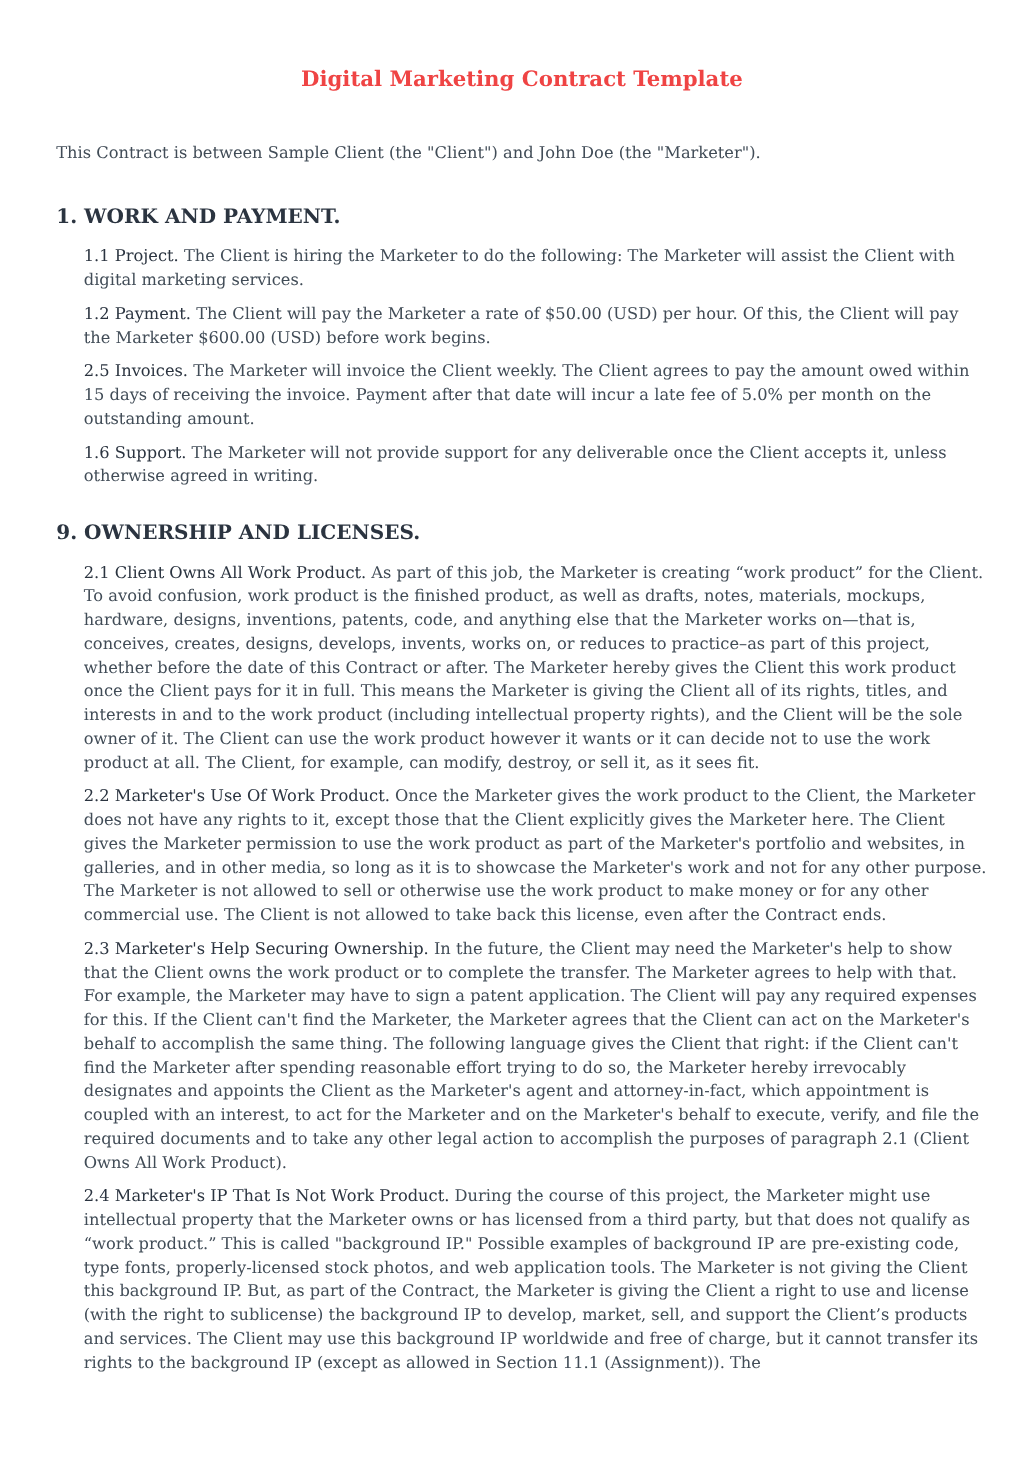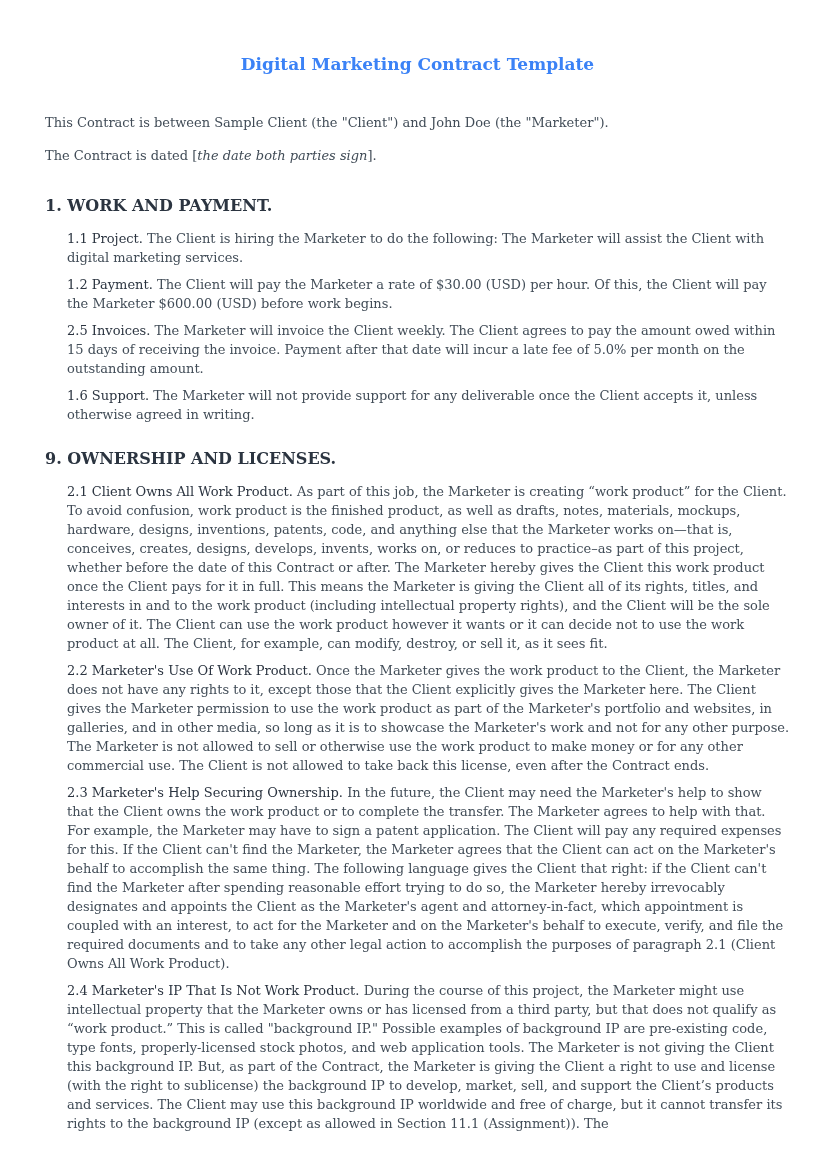--- a/index.html
+++ b/index.html
@@ -18,21 +18,21 @@
     flex-direction: column;
     font-family: "DejaVu Serif", "Liberation Serif", serif;
     font-size: 13px;
     line-height: 19px;
     color: #414c57;
   }
   .doc-title {
     font-size: 17px;
     line-height: 21px;
     font-weight: bold;
-    color: #3b82f6;
+    color: #ef4444;
     text-align: center;
     margin: 0 0 38px 0;
   }
   p.top-para {
     margin: 0 0 14px 0;
   }
   h2.section-heading {
     font-size: 16px;
     line-height: 19px;
     font-weight: bold;
@@ -52,28 +52,27 @@
 </style>
 </head>
 <body>
 
 <div class="doc">
 
   <h1 class="doc-title">Digital Marketing Contract Template</h1>
 
   <p class="top-para">This Contract is between Sample Client (the "Client") and John Doe (the "Marketer").</p>
 
-  <p class="top-para"><span>The Contract is dated [</span><span class="italic-seg">the date both parties sign</span><span>].</span></p>
 
   <h2 class="section-heading">1. WORK AND PAYMENT.</h2>
 
   <p class="clause"><strong class="clause-label">1.1 Project.</strong> <span>The Client is hiring the Marketer to do the following: The Marketer will assist the Client with digital marketing services.</span></p>
 
 
-  <p class="clause"><strong class="clause-label">1.2 Payment.</strong> <span>The Client will pay the Marketer a rate of $30.00 (USD) per hour. Of this, the Client will pay the Marketer $600.00 (USD) before work begins.</span></p>
+  <p class="clause"><strong class="clause-label">1.2 Payment.</strong> <span>The Client will pay the Marketer a rate of $50.00 (USD) per hour. Of this, the Client will pay the Marketer $600.00 (USD) before work begins.</span></p>
 
 
   <p class="clause"><strong class="clause-label">2.5 Invoices.</strong> <span>The Marketer will invoice the Client weekly. The Client agrees to pay the amount owed within 15 days of receiving the invoice. Payment after that date will incur a late fee of 5.0% per month on the outstanding amount.</span></p>
 
   <p class="clause"><strong class="clause-label">1.6 Support.</strong> <span>The Marketer will not provide support for any deliverable once the Client accepts it, unless otherwise agreed in writing.</span></p>
 
   <h2 class="section-heading">9. OWNERSHIP AND LICENSES.</h2>
 
   <p class="clause"><strong class="clause-label">2.1 Client Owns All Work Product.</strong> <span>As part of this job, the Marketer is creating “work product” for the Client. To avoid confusion, work product is the finished product, as well as drafts, notes, materials, mockups, hardware, designs, inventions, patents, code, and anything else that the Marketer works on—that is, conceives, creates, designs, develops, invents, works on, or reduces to practice–as part of this project, whether before the date of this Contract or after. The Marketer hereby gives the Client this work product once the Client pays for it in full. This means the Marketer is giving the Client all of its rights, titles, and interests in and to the work product (including intellectual property rights), and the Client will be the sole owner of it. The Client can use the work product however it wants or it can decide not to use the work product at all. The Client, for example, can modify, destroy, or sell it, as it sees fit.</span></p>
 

